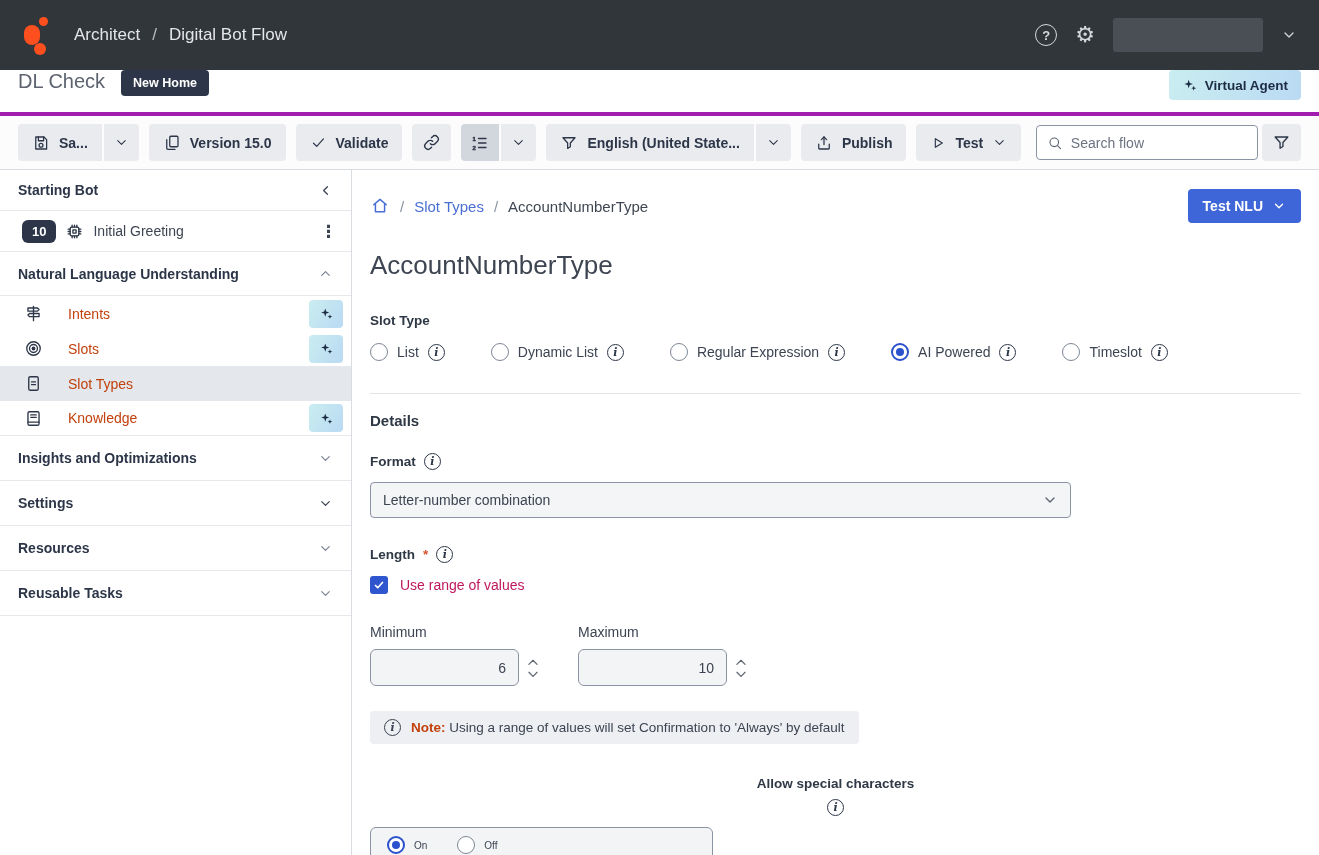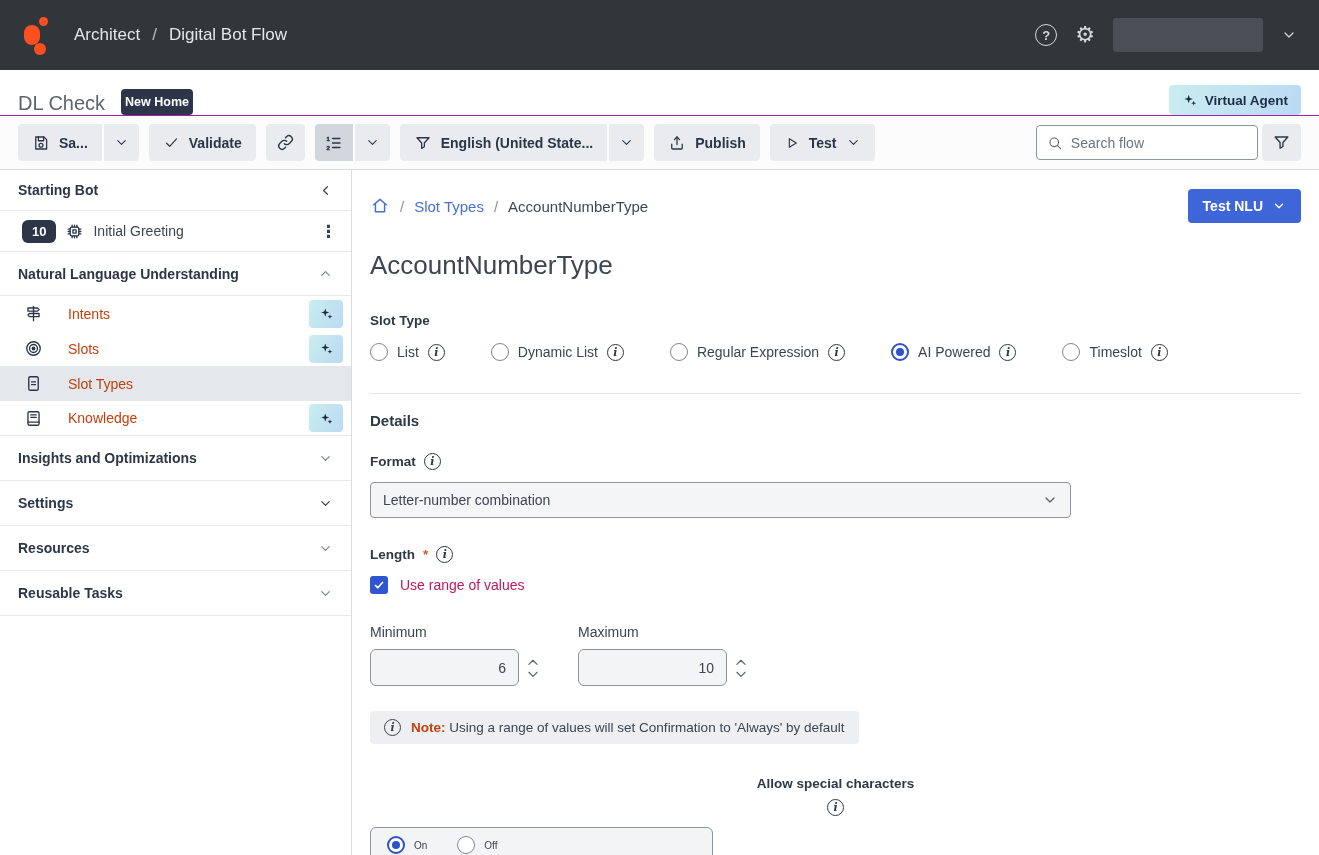--- a/index.html
+++ b/index.html
@@ -16,23 +16,23 @@
   .topbar-title { font-size:17px; color:#e4e6e8; display:flex; gap:12px; align-items:center; }
   .topbar-title .sep { color:#b8bcc0; }
   .topbar-right { margin-left:auto; display:flex; align-items:center; gap:18px; }
   .circ-icon { width:22px; height:22px; border:1.6px solid #d6d9dc; border-radius:50%; color:#d6d9dc; display:inline-flex; align-items:center; justify-content:center; font-size:13px; font-weight:bold; }
   .gear { color:#d6d9dc; font-size:22px; line-height:1; }
   .user-box { width:150px; height:34px; background:#4a4f55; border-radius:3px; }
   .chev-svg { stroke:currentColor; fill:none; stroke-width:2; stroke-linecap:round; stroke-linejoin:round; }
   .topbar-chev { color:#cfd2d6; }
 
   
-  .flow-header { height:46px; background:#fff; display:flex; align-items:flex-end; padding:0 18px; border-bottom:1px solid #a21caf; flex:0 0 auto; }
+  .flow-header { height:46px; background:#fff; display:flex; align-items:flex-start; padding:0 18px; border-bottom:4px solid #a21caf; flex:0 0 auto; }
   .flow-name { font-size:20px; color:#5d6470; margin-right:16px; }
-  .badge-newhome { background:#2c3648; color:#fff; font-size:12.5px; font-weight:bold; padding:6px 4px; border-radius:4px; }
+  .badge-newhome { background:#2c3648; color:#fff; font-size:12.5px; font-weight:bold; padding:6px 12px; border-radius:4px; }
   .va-btn { margin-left:auto; display:flex; align-items:center; gap:7px; background:linear-gradient(100deg,#c9edf0 0%,#badaf3 100%); color:#1d2c44; font-size:13.5px; font-weight:bold; border:none; border-radius:4px; height:30px; padding:0 13px; cursor:pointer; }
 
   
   .toolbar { height:54px; background:#fcfcfd; border-bottom:1px solid #d8dbdf; display:flex; align-items:center; padding:0 18px; gap:10px; flex:0 0 auto; }
   .tb-btn { background:#e9ebef; border:none; border-radius:4px; height:37px; display:inline-flex; align-items:center; gap:9px; padding:0 14px; font-size:14px; font-weight:bold; color:#2c3648; font-family:inherit; cursor:pointer; white-space:nowrap; }
   .tb-btn.icon-only { padding:0 10px; }
   .tb-btn.dark { background:#d2d6dd; }
   .split { display:inline-flex; gap:2px; }
   .split .tb-btn { border-radius:4px; }
   .split .tb-btn:first-child { border-top-right-radius:0; border-bottom-right-radius:0; }
@@ -144,20 +144,27 @@
           </svg>
         <span>Sa...</span>
       </button>
       <button class="tb-btn icon-only">
         <svg class="tb-icon" width="15" height="15" viewBox="0 0 24 24">
             <path d="M6 9l6 6 6-6"></path>
           </svg>
       </button>
     </div>
     <button class="tb-btn">
+      <svg class="tb-icon" width="18" height="18" viewBox="0 0 24 24">
+          <rect x="9" y="3" width="11" height="14" rx="1.5"></rect>
+          <path d="M5 7.5V19a1.5 1.5 0 0 0 1.5 1.5H16"></path>
+        </svg>
+      <span>Version 15.0</span>
+    </button>
+    <button class="tb-btn">
       <svg class="tb-icon" width="17" height="17" viewBox="0 0 24 24">
           <path d="M5 13l4.5 4.5L19 7"></path>
         </svg>
       <span>Validate</span>
     </button>
     <button class="tb-btn icon-only">
       <svg class="tb-icon" width="19" height="19" viewBox="0 0 24 24">
           <path d="M10.5 13.5a4.2 4.2 0 0 0 6 0l2.8-2.8a4.24 4.24 0 1 0-6-6l-1.4 1.4"></path>
           <path d="M13.5 10.5a4.2 4.2 0 0 0-6 0l-2.8 2.8a4.24 4.24 0 1 0 6 6l1.4-1.4"></path>
         </svg>

